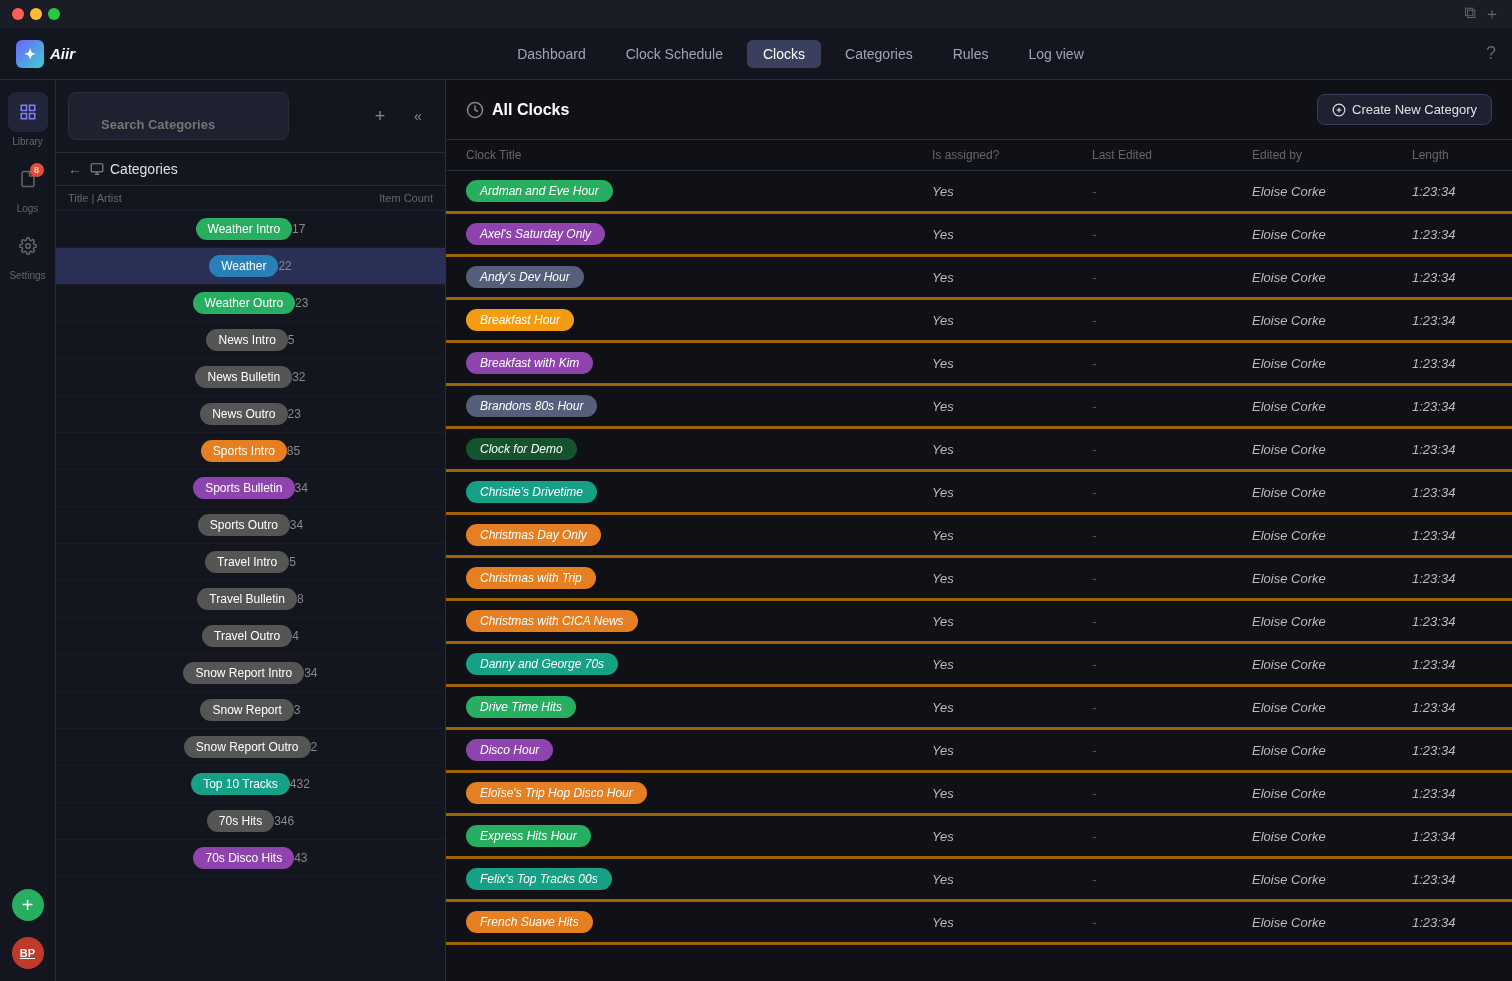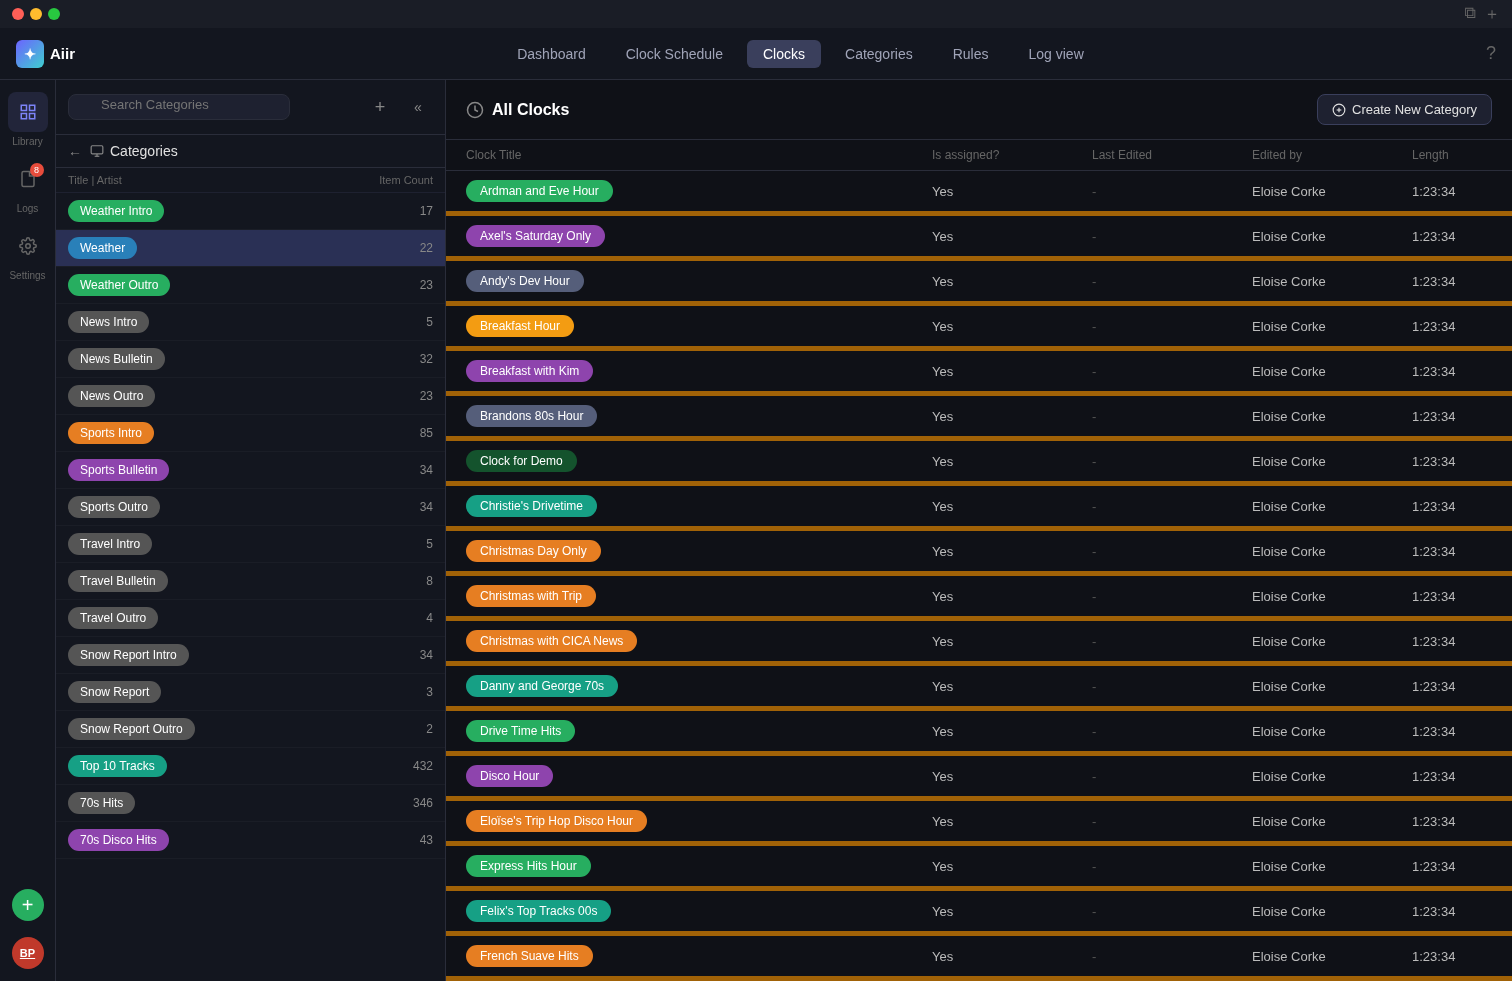--- a/index.html
+++ b/index.html
@@ -49,21 +49,21 @@
       gap: 6px;
       margin-right: 40px;
     }
     .logo-icon {
       width: 28px; height: 28px;
       background: linear-gradient(135deg, #6c63ff, #3ecfcf);
       border-radius: 6px;
       display: flex; align-items: center; justify-content: center;
       font-size: 14px; font-weight: bold; color: white;
     }
-    .logo-text { color: white; font-weight: 600; font-size: 15px; }
+    .logo-text { color: white; font-weight: 600; font-size: 15px; font-style: italic; }
     .nav-items {
       display: flex;
       gap: 8px;
       flex: 1;
       justify-content: center;
     }
     .nav-item {
       padding: 6px 16px;
       border-radius: 6px;
       cursor: pointer;
@@ -158,25 +158,26 @@
       border-bottom: 1px solid #2a2d3a;
       display: flex;
       align-items: center;
       gap: 8px;
     }
     .search-input {
       flex: 1;
       background: #1e2130;
       border: 1px solid #2a2d3a;
       border-radius: 8px;
-      padding: 2px 12px 7px 32px;
+      padding: 24px 12px 7px 32px;
       color: #e0e0e0;
       font-size: 13px;
       outline: none;
       position: relative;
+      font-weight: bold;
     }
     .search-wrap {
       position: relative;
       flex: 1;
     }
     .search-icon-inner {
       position: absolute;
       left: 10px;
       top: 50%;
       transform: translateY(-50%);
@@ -230,21 +231,21 @@
     .categories-list {
       overflow-y: auto;
       flex: 1;
     }
     .categories-list::-webkit-scrollbar { width: 4px; }
     .categories-list::-webkit-scrollbar-track { background: transparent; }
     .categories-list::-webkit-scrollbar-thumb { background: #2a2d3a; border-radius: 2px; }
     .cat-row {
       display: flex;
       align-items: center;
-      justify-content: space-between;
+      justify-content: center;
       padding: 7px 12px;
       border-bottom: 1px solid #1a1d26;
       cursor: pointer;
     }
     .cat-row.active { background: #2a3055; }
     .cat-tag {
       display: inline-flex;
       align-items: center;
       padding: 4px 12px;
       border-radius: 20px;
@@ -302,22 +303,23 @@
       overflow-y: auto;
       flex: 1;
     }
     .clocks-list::-webkit-scrollbar { width: 4px; }
     .clocks-list::-webkit-scrollbar-track { background: transparent; }
     .clocks-list::-webkit-scrollbar-thumb { background: #2a2d3a; border-radius: 2px; }
     .clock-row {
       display: grid;
       grid-template-columns: 1fr 160px 160px 160px 80px;
       padding: 9px 20px;
-      border-bottom: 5px solid #a16207;
-      align-items: center;
+      border-bottom: 3px solid #a16207;
+      align-items: center;
+      font-style: italic;
     }
     .clock-badge {
       display: inline-flex;
       align-items: center;
       padding: 4px 14px;
       border-radius: 20px;
       font-size: 12px;
       font-weight: 500;
       color: white;
       width: fit-content;

